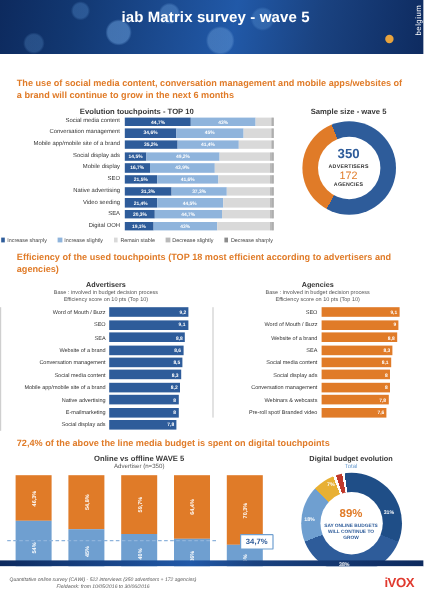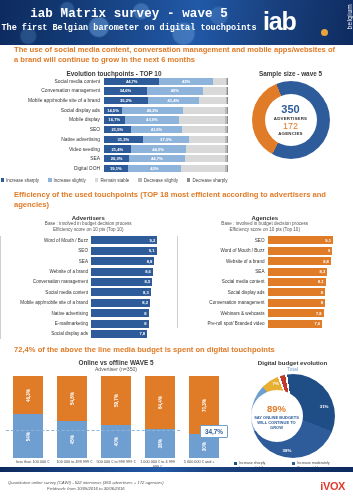--- a/index.html
+++ b/index.html
@@ -21,32 +21,32 @@
   .header::before{
     content:"";position:absolute;inset:0;
     background:
       radial-gradient(circle at 28% 60%, rgba(120,175,235,.45) 0 9px, transparent 11px),
       radial-gradient(circle at 40% 25%, rgba(120,175,235,.35) 0 7px, transparent 9px),
       radial-gradient(circle at 52% 75%, rgba(140,190,240,.30) 0 10px, transparent 12px),
       radial-gradient(circle at 19% 20%, rgba(100,160,225,.30) 0 6px, transparent 8px),
       radial-gradient(circle at 62% 35%, rgba(110,170,230,.25) 0 8px, transparent 10px),
       radial-gradient(circle at 8% 80%, rgba(110,170,230,.25) 0 7px, transparent 9px);
   }
-  .header-text { position:absolute; left:0; right:95px; top:7px; text-align:center; z-index:2;font-family:Liberation Mono, monospace;}
+  .header-text { position:absolute; left:0; right:95px; top:7px; text-align:right; z-index:2;}
   .h-title { color:#fff; font-size:12.5px; font-weight:bold; letter-spacing:.1px;}
   .h-sub { color:#fff; font-size:8.5px; font-weight:bold; margin-top:2px;}
   .logo-box{ position:absolute; right:6px; top:3px; width:88px; height:40px; z-index:3;}
   .logo-iab{ position:absolute; left:4px; top:4px; font-size:25px; font-weight:bold; color:#fff; letter-spacing:-1.2px;}
   .logo-dot{ position:absolute; left:62px; top:26px; width:7px;height:7px;border-radius:50%;background:#e8a33d;}
   .logo-belgium{ position:absolute; right:1px; top:1px; font-size:6.5px; color:#fff;
       transform:rotate(-90deg); transform-origin:right top; letter-spacing:.4px;}
 
   
   .sec-title{ color:#e07b28; font-weight:bold; font-size:7.6px; line-height:10px; padding:0 14px;}
-  .sec1{ margin-top:0;}
+  .sec1{ margin-top:20px;}
   .chart-head{ text-align:center; font-size:6.4px; font-weight:bold; color:#3a3a3a;}
   .chart-sub{ text-align:center; font-size:5.1px; color:#555;}
 
   
   .evo-wrap{ display:flex; margin-top:5px;}
   .evo-left{ width:228px; }
   .evo-right{ flex:1; }
   .bar-row{ display:flex; align-items:center; height:8.4px; margin-bottom:1.3px;}
   .bar-lab{ width:104px; text-align:right; padding-right:4px; font-size:4.9px; color:#333; white-space:nowrap;}
   .bar-track{ flex:1; display:flex; height:7.4px; }
@@ -109,21 +109,21 @@
   .donut2{ width:84px; height:84px; margin:2px auto 0; border-radius:50%;
     background: conic-gradient(
       #1f4e87 0deg 111.6deg,
       #2e5c9a 111.6deg 248.4deg,
       #6f9fd0 248.4deg 313.2deg,
       #e8b033 313.2deg 338.4deg,
       #ffffff 338.4deg 342deg,
       #c0392b 342deg 349deg,
       #ffffff 349deg 352deg,
       #1f4e87 352deg 360deg);
-    position:relative; display:flex;align-items:center;}
+    position:relative; display:flex;align-items:center;justify-content:center;}
   .donut2::after{ content:""; position:absolute; width:52px;height:52px;border-radius:50%;background:#fff;}
   .d2-in{ position:relative;z-index:2;text-align:center;line-height:1.25; width:52px;}
   .d2-pct{ font-size:9.5px;font-weight:bold;color:#e07b28;}
   .d2-txt{ font-size:4px;font-weight:bold;color:#2e5c9a;}
   .d2-l{ position:absolute; font-size:4.4px; font-weight:bold; color:#fff; z-index:3;}
 
   .leg3{ display:flex; flex-wrap:wrap; width:118px; margin:3px auto 0; gap:1px 4px;}
   .leg3 .lg{ font-size:3.6px;}
 
   
@@ -133,24 +133,22 @@
   .phimedia{ font-size:12px; color:#16467f; font-weight:bold; letter-spacing:-.3px;}
   .fnote{ text-align:center; font-size:4.2px; color:#555; font-style:italic; line-height:6px;}
   .ivox{ font-size:11px; font-weight:bold; color:#e03a2f; letter-spacing:-.4px;}
 </style>
 </head>
 <body>
 
 <div class="header">
   <div class="header-text">
     <div class="h-title">iab Matrix survey - wave 5</div>
-    <div class="h-sub">The first Belgian barometer on digital touchpoints</div>
   </div>
   <div class="logo-box">
-    <div class="logo-iab">iab</div>
     <div class="logo-dot"></div>
     <div class="logo-belgium">belgium</div>
   </div>
 </div>
 
 <div class="sec-title sec1">The use of social media content, conversation management and mobile apps/websites of a brand will continue to grow in the next 6 months</div>
 
 <div class="evo-wrap">
   <div class="evo-left">
     <div class="chart-head">Evolution touchpoints - TOP 10</div>

